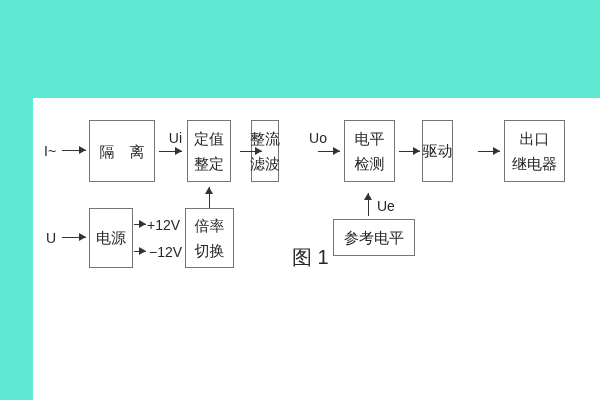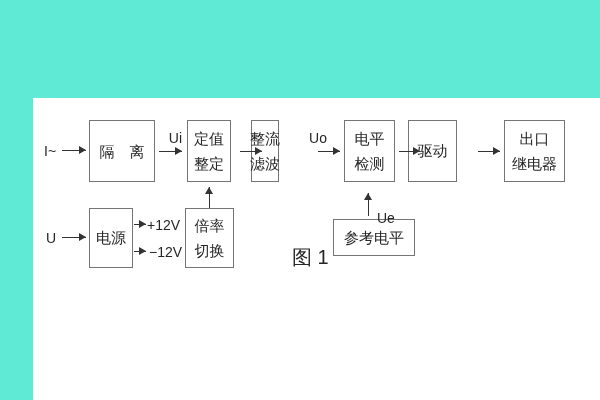--- a/index.html
+++ b/index.html
@@ -45,21 +45,21 @@
     <div class="bl">整定</div>
   </div>
   <div class="box" style="left:251px;top:120px;width:28px;height:62px">
     <div class="bl">整流</div>
     <div class="bl">滤波</div>
   </div>
   <div class="box" style="left:344px;top:120px;width:51px;height:62px">
     <div class="bl">电平</div>
     <div class="bl">检测</div>
   </div>
-  <div class="box" style="left:408px;top:120px;width:49px;height:62px">
+  <div class="box" style="left:422px;top:120px;width:31px;height:62px">
     <div class="bl-single">驱动</div>
   </div>
   <div class="box" style="left:89px;top:208px;width:44px;height:60px">
     <div class="bl-single">电源</div>
   </div>
 
   <div class="box" style="left:504px;top:120px;width:61px;height:62px">
     <div class="bl">出口</div>
     <div class="bl">继电器</div>
   </div>
@@ -68,21 +68,21 @@
   </div>
   <div class="box" style="left:185px;top:208px;width:49px;height:60px">
     <div class="bl">倍率</div>
     <div class="bl">切换</div>
   </div>
 
   <div class="sig" style="left:44px;top:143px">I~</div>
   <div class="sig" style="left:46px;top:230px">U</div>
   <div class="sig centered" style="left:158px;top:130px;width:24px">Ui</div>
   <div class="sig centered" style="left:303px;top:130px;width:24px">Uo</div>
-  <div class="sig" style="left:377px;top:210px">Ue</div>
+  <div class="sig" style="left:377px;top:198px">Ue</div>
   <div class="sig" style="left:147px;top:217px">+12V</div>
   <div class="sig" style="left:149px;top:244px">−12V</div>
 
   <div class="harrow" style="left:62px;top:150px;width:24px"></div>
   <div class="harrow" style="left:159px;top:151px;width:23px"></div>
   <div class="harrow" style="left:240px;top:151px;width:22px"></div>
   <div class="harrow" style="left:318px;top:151px;width:22px"></div>
   <div class="harrow" style="left:399px;top:151px;width:21px"></div>
   <div class="harrow" style="left:478px;top:151px;width:22px"></div>
   <div class="harrow" style="left:62px;top:237px;width:24px"></div>

